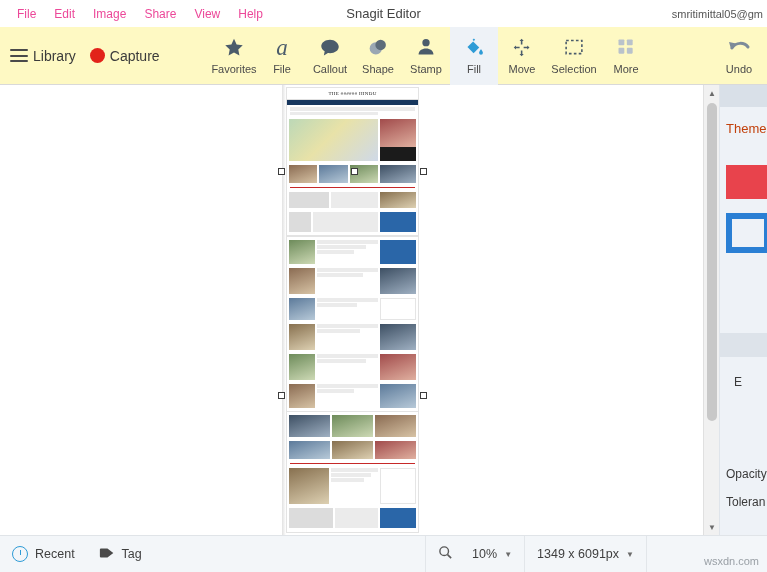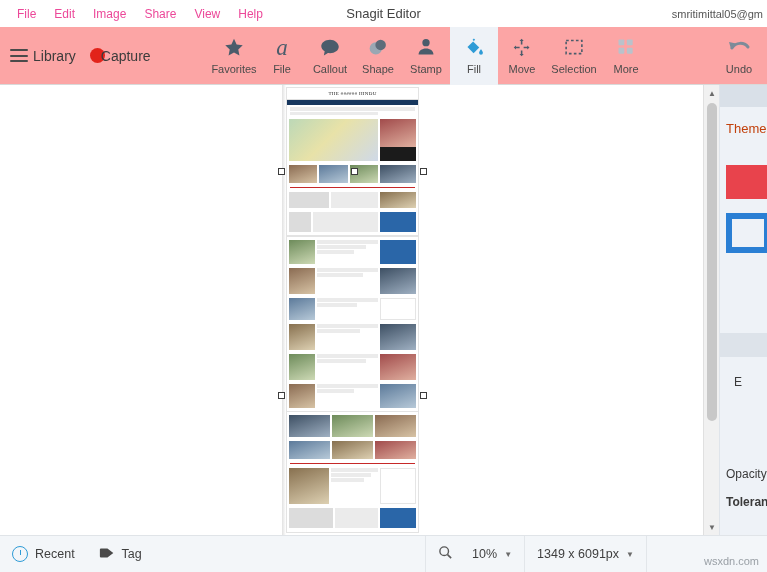--- a/index.html
+++ b/index.html
@@ -42,21 +42,21 @@
     position:absolute;
     right:4px;
     font-size:11px;
     color:#555;
     white-space:nowrap;
   }
 
   
   .toolbar {
     height:58px;
-    background:#fca5a5;
+    background:#fef9c3;
     display:flex;
     align-items:stretch;
     border-bottom:1px solid #d9d9d9;
     position:relative;
   }
   .tb-left {
     display:flex;
     align-items:center;
     width:210px;
     padding-left:10px;
@@ -224,21 +224,21 @@
   .rp-e {
     position:absolute; left:14px; top:290px;
     font-size:12px; color:#3a3a3a;
   }
   .rp-opacity {
     position:absolute; left:6px; top:382px;
     font-size:12px; color:#3a3a3a; white-space:nowrap;
   }
   .rp-tolerance {
     position:absolute; left:6px; top:410px;
-    font-size:12px; color:#3a3a3a; white-space:nowrap;font-weight:bold;
+    font-size:12px; color:#3a3a3a; white-space:nowrap;
   }
 
   
   .statusbar {
     position:absolute;
     left:0; right:0; bottom:0;
     height:37px;
     background:#f3f6f9;
     border-top:1px solid #e0e4e8;
     display:flex;
@@ -281,21 +281,21 @@
 
   <div class="tb-left">
     <div style="display:flex;align-items:center;gap:9px;">
       <div class="hamburger">
         <span></span>
           <span></span>
           <span></span>
       </div>
       <div class="lib-label">Library</div>
     </div>
-    <div style="display:flex;align-items:center;">
+    <div style="display:flex;align-items:center;gap:9px;">
       <span class="cap-dot"></span>
       <div class="cap-label">Capture</div>
     </div>
   </div>
 
   <div class="tb-items">
 
     <div class="tbitem">
       <div class="ic">
         <svg width="22" height="21" viewBox="0 0 24 24">

